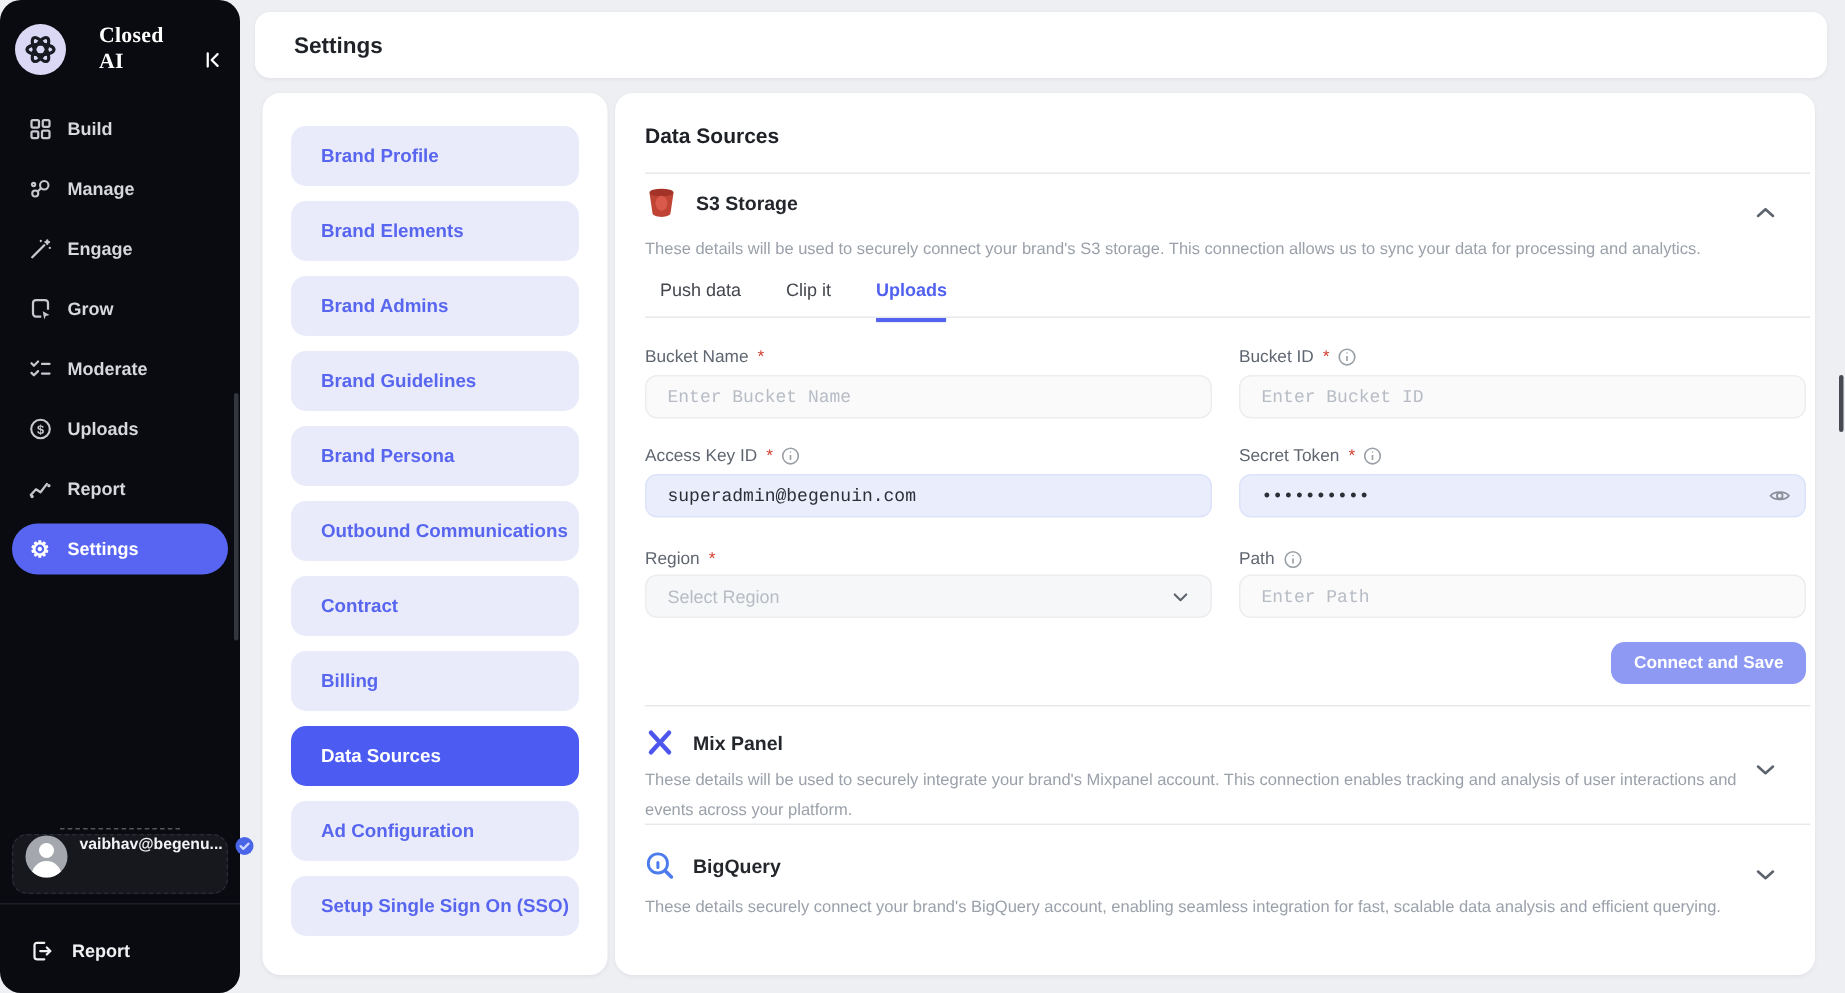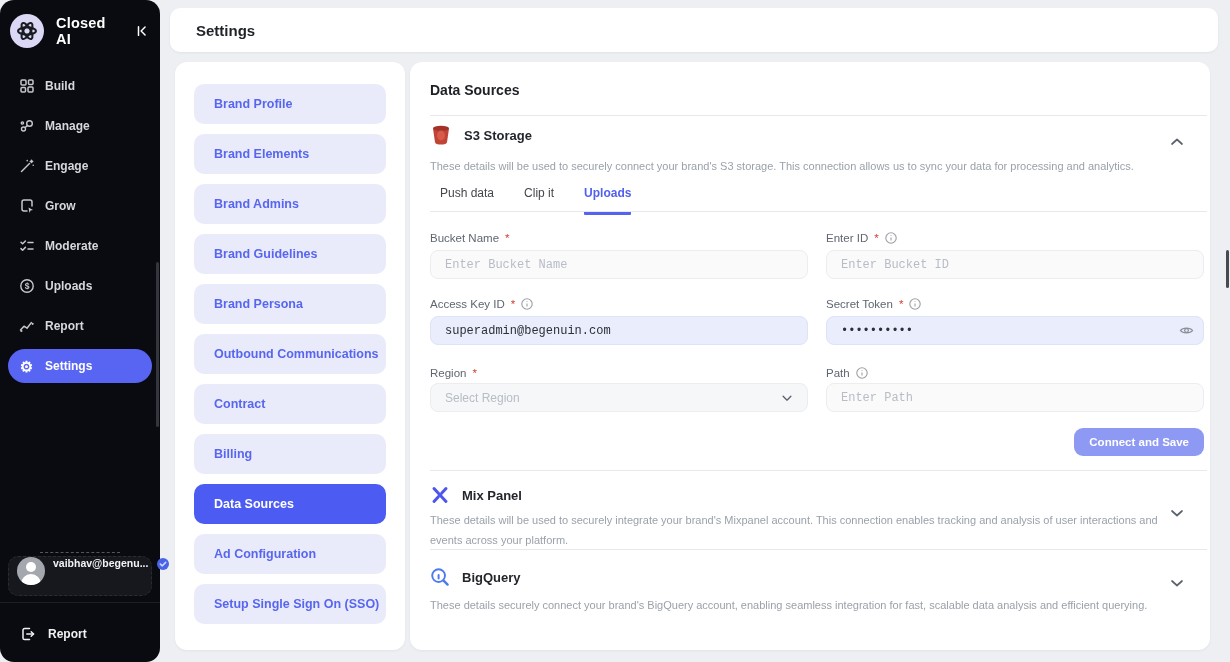--- a/index.html
+++ b/index.html
@@ -5,21 +5,21 @@
   * { margin:0; padding:0; box-sizing:border-box; }
   html,body { width:1230px; height:662px; }
   body {
     position:relative; background:#edeff2; overflow:hidden;
     font-family:"Liberation Sans", sans-serif; color:#23262b;
   }
   
   .sidebar { position:absolute; left:0; top:0; width:160px; height:662px;
     background:#0a0b10; border-radius:14px; z-index:3; }
   .brand { position:absolute; top:12px; left:10px; right:8px; height:38px;
-    display:flex; align-items:center; gap:12px; }
+    display:flex; align-items:flex-end; gap:22px;font-family:Liberation Serif, serif; }
   .brand-logo { width:34px; height:34px; border-radius:50%; background:#dbd8f5;
     display:flex; align-items:center; justify-content:center; flex:0 0 auto; }
   .brand-name { color:#ffffff; font-size:14.5px; font-weight:bold; letter-spacing:.2px; flex:1; }
   .collapse-btn { width:20px; height:20px; display:flex; align-items:center; justify-content:center; cursor:pointer; }
   .nav { position:absolute; top:66px; left:0; right:0; }
   .nav-item { height:40px; display:flex; align-items:center; gap:10px; padding-left:18px;
     color:#d6d8dc; font-size:12px; font-weight:600; cursor:pointer; }
   .nav-item .nicon { width:17px; height:17px; display:flex; align-items:center; justify-content:center; }
   .nav-item.active { margin:3px 8px; height:34px; padding-left:10px;
     background:#5865f2; border-radius:17px; color:#fff; }
@@ -294,21 +294,21 @@
     <div class="tab active"><span>Uploads</span></div>
   </div>
   <div class="hr hr2"></div>
 
   <div class="fl c1 lr1">
     <span>Bucket Name</span>
     <span class="req">*</span>
   </div>
   <input class="tf c1 ir1" placeholder="Enter Bucket Name" style="">
   <div class="fl c2 lr1">
-    <span>Enter ID</span>
+    <span>Bucket ID</span>
     <span class="req">*</span>
     <span class="info-btn">
       <svg width="12" height="12" viewBox="0 0 12 12" fill="none" stroke="#9aa0a6" stroke-width="1.1">
           <circle cx="6" cy="6" r="5.2"></circle>
           <line x1="6" y1="5.4" x2="6" y2="8.6"></line>
           <circle cx="6" cy="3.4" r="0.5" fill="#9aa0a6" stroke="none"></circle>
         </svg>
     </span>
   </div>
   <input class="tf c2 ir1" placeholder="Enter Bucket ID" style="">

